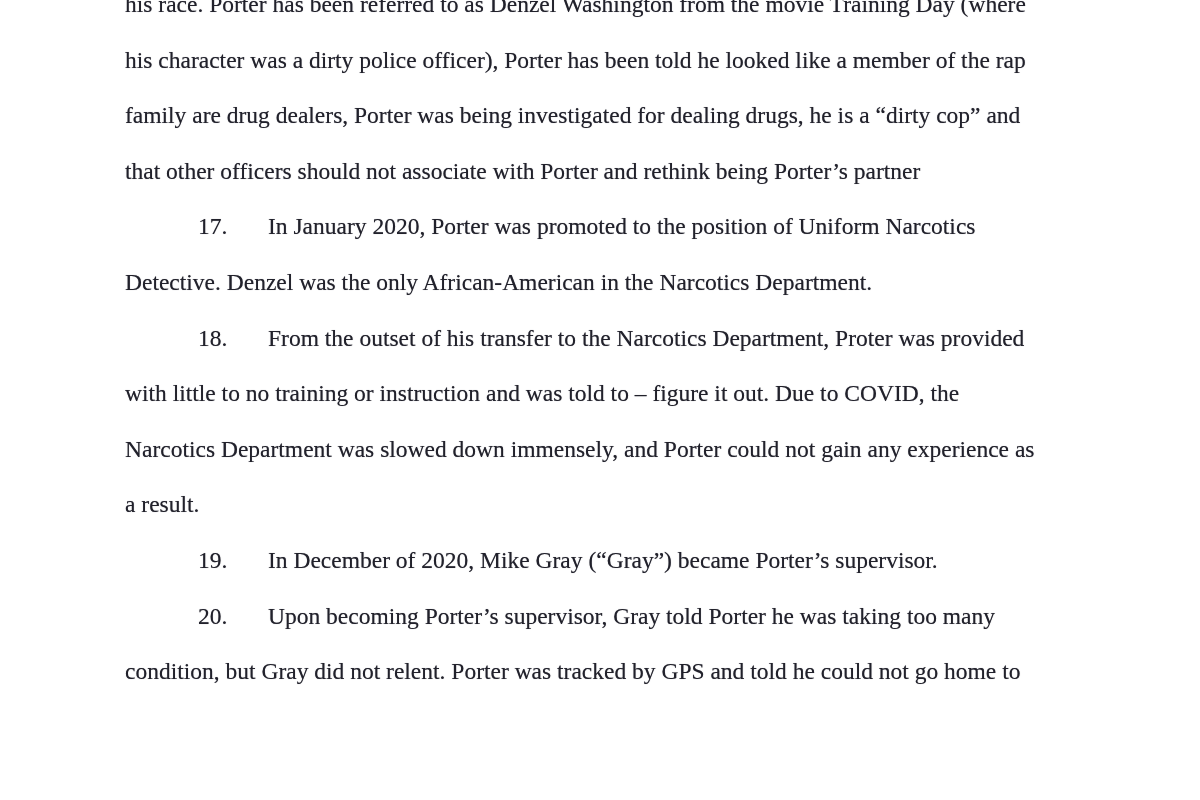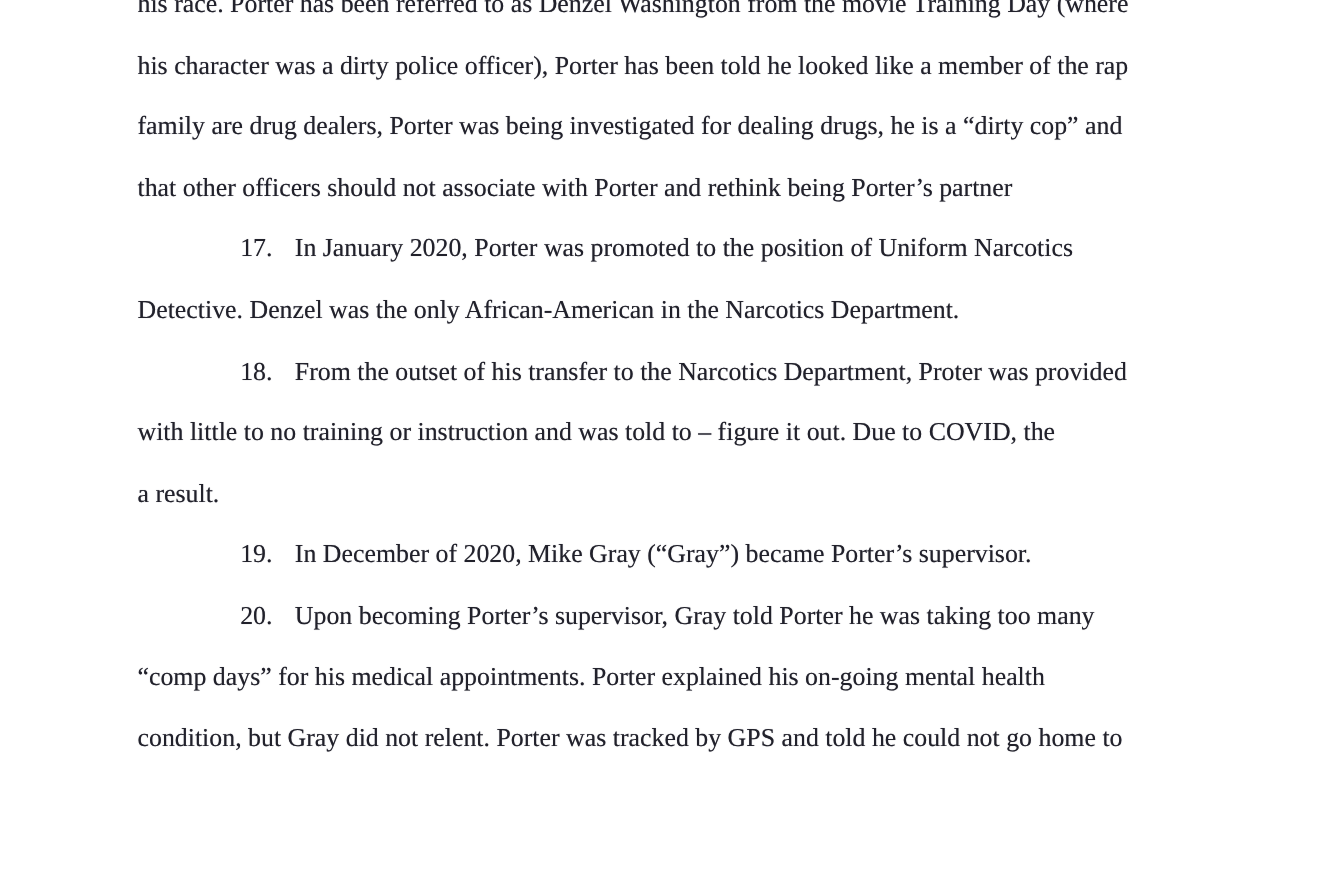--- a/index.html
+++ b/index.html
@@ -28,21 +28,20 @@
     text-shadow: 0 0 0.7px rgba(33,33,43,0.55);
     white-space: nowrap;
   }
   .line {
     height: 55.6px;
   }
   .pnum {
     display: inline-block;
     margin-left: 73px;
     width: 70px;
-    text-align: center;
   }
 </style>
 </head>
 <body>
 
 <div class="page">
   <div class="textblock">
 
     <div class="line"><span>his race. Porter has been referred to as Denzel Washington from the movie Training Day (where</span></div>
 
@@ -54,25 +53,25 @@
     <div class="line"><span>that other officers should not associate with Porter and rethink being Porter’s partner</span></div>
 
     <div class="line"><span class="pnum">17.</span><span>In January 2020, Porter was promoted to the position of Uniform Narcotics</span></div>
 
     <div class="line"><span>Detective. Denzel was the only African-American in the Narcotics Department.</span></div>
 
     <div class="line"><span class="pnum">18.</span><span>From the outset of his transfer to the Narcotics Department, Proter was provided</span></div>
 
     <div class="line"><span>with little to no training or instruction and was told to – figure it out. Due to COVID, the</span></div>
 
+    <div class="line"><span>Narcotics Department was slowed down immensely, and Porter could not gain any experience as</span></div>
 
     <div class="line"><span>a result.</span></div>
 
     <div class="line"><span class="pnum">19.</span><span>In December of 2020, Mike Gray (“Gray”) became Porter’s supervisor.</span></div>
 
     <div class="line"><span class="pnum">20.</span><span>Upon becoming Porter’s supervisor, Gray told Porter he was taking too many</span></div>
 
-    <div class="line"><span>“comp days” for his medical appointments. Porter explained his on-going mental health</span></div>
 
     <div class="line"><span>condition, but Gray did not relent. Porter was tracked by GPS and told he could not go home to</span></div>
 
   </div>
 </div>
 
 </body></html>

